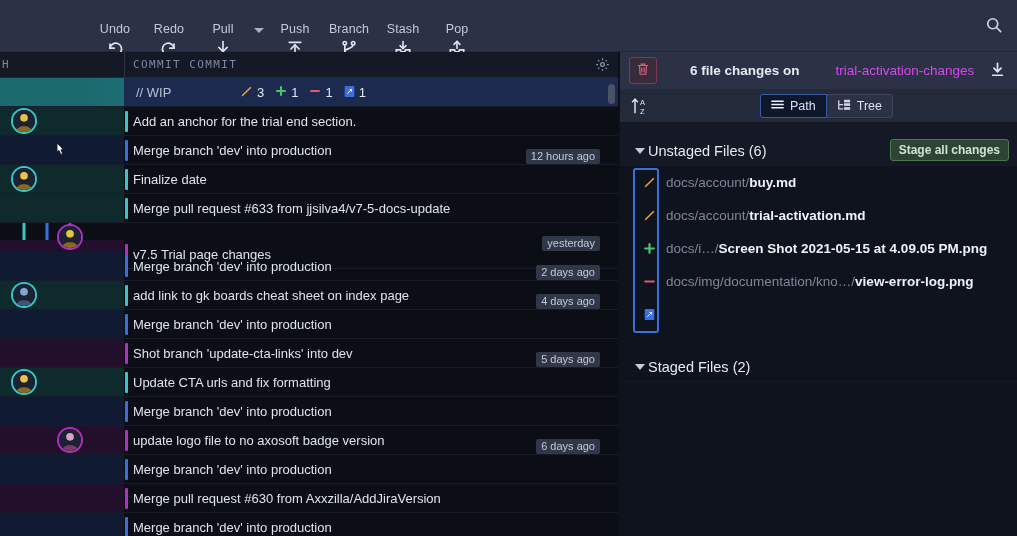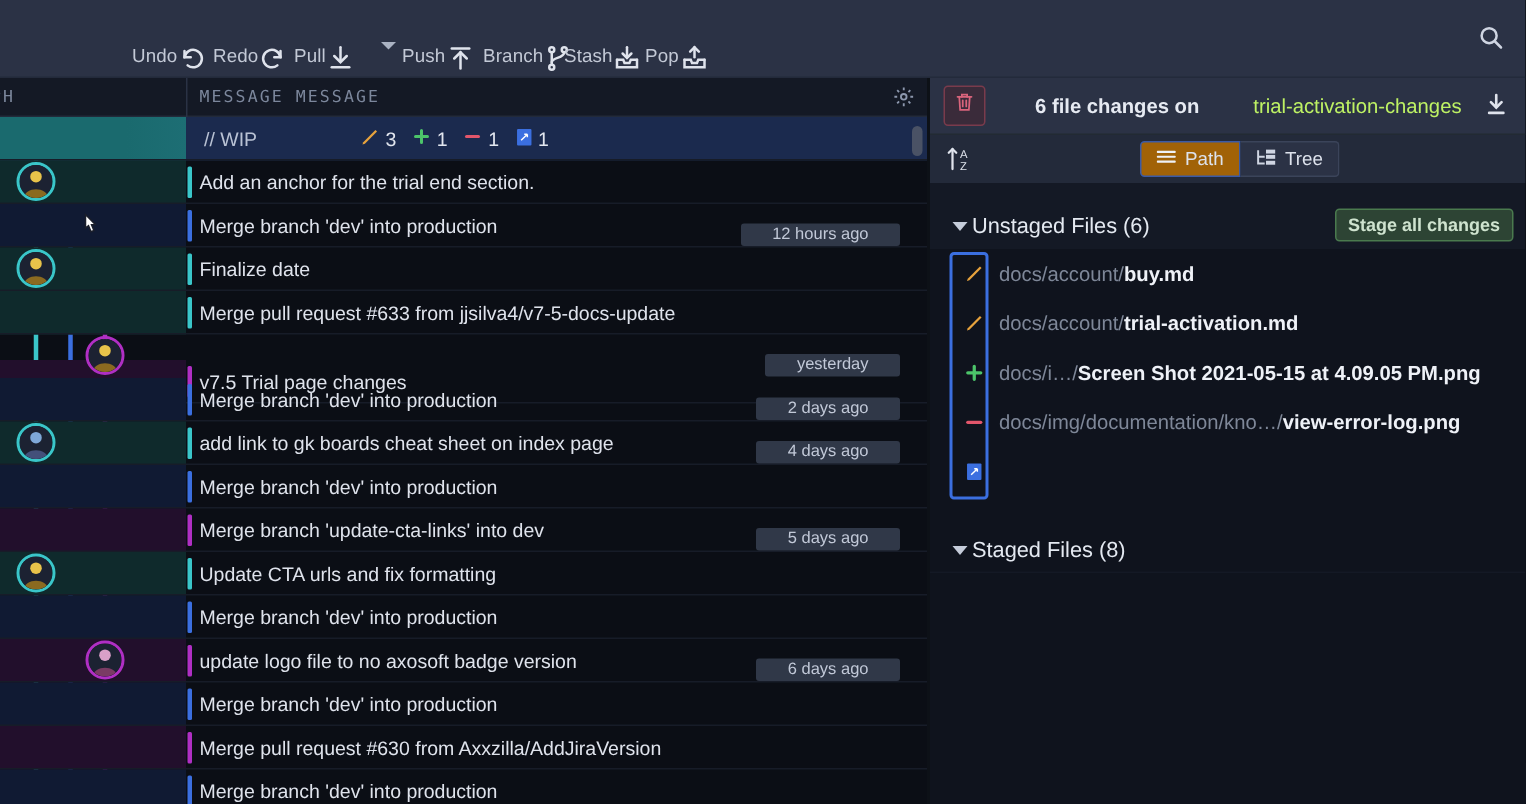--- a/index.html
+++ b/index.html
@@ -12,21 +12,21 @@
   #app { position: relative; width: 1017px; height: 536px; }
 
   
   .toolbar {
     position: absolute; left: 0; top: 0; width: 1017px; height: 52px;
     background: #2b3245;
     border-bottom: 1px solid #232a3b;
   }
   .tb-items { position: absolute; left: 88px; top: 0; height: 52px; display: flex; align-items: flex-start; }
   .tb-btn {
-    width: 54px; height: 52px; display: flex; 
+    width: 54px; height: 52px; display: flex; flex-direction: column;
     align-items: center; justify-content: flex-start; padding-top: 22px;
     cursor: pointer;
   }
   .tb-btn .lbl { font-size: 12.5px; color: #c3c9d6; line-height: 14px; letter-spacing: .1px; }
   .tb-btn .ic { margin-top: 3px; height: 22px; display: flex; align-items: center; }
   .tb-caret {
     width: 18px; height: 52px; display: flex; align-items: flex-start;
     justify-content: center; padding-top: 28px; cursor: pointer;
   }
   .caret-dn {
@@ -76,21 +76,21 @@
   }
   .wip-stats {
     position: absolute; left: 240px; top: 0; height: 29px; display: flex;
     align-items: center; gap: 4px; font-size: 13px; color: #e2e6ef;
   }
   .wip-stats .st { display: flex; align-items: center; gap: 4px; margin-right: 7px; }
   .wip-hl { position: absolute; left: 0; top: 0; width: 124px; height: 29px;
             background: linear-gradient(90deg,#1a6a6e 0%,#1a6a6e 68%,#1d6e74 100%); }
 
   .ts-badge {
-    position: absolute; height: 15px; line-height: 15px; padding: 0 21px;
+    position: absolute; height: 15px; line-height: 15px; padding: 0 5px;
     background: #303848; color: #c2c9d8; font-size: 11px; border-radius: 2px;
     white-space: nowrap;
   }
 
   
   .graph-svg { position: absolute; left: 0; top: 0; width: 124px; height: 458px; pointer-events: none; }
   .avatar {
     position: absolute; width: 26px; height: 26px; border-radius: 50%;
     border: 2px solid #3ac6c9; overflow: hidden;
   }
@@ -116,32 +116,32 @@
   .trash-btn {
     position: absolute; left: 9px; top: 5px; width: 28px; height: 27px;
     border: 1px solid #7a3b4c; border-radius: 3px; background: #3a2b3a;
     display: flex; align-items: center; justify-content: center; cursor: pointer;
   }
   .rp-title {
     position: absolute; left: 70px; top: 0; height: 38px; line-height: 38px;
     font-size: 13.5px; color: #e6eaf2;
   }
   .rp-title .strong { font-weight: bold; }
-  .rp-title .branch { color: #bef264; margin-left: 8px; font-weight: normal; padding-left: 28px; }
+  .rp-title .branch { color: #d946ef; margin-left: 8px; font-weight: normal; padding-left: 28px; }
   .rp-dl { position: absolute; right: 10px; top: 9px; cursor: pointer; }
 
   .rp-tools { position: absolute; left: 0; top: 38px; width: 397px; height: 32px; background: #232a3a; }
   .sort-btn { position: absolute; left: 10px; top: 5px; cursor: pointer; }
   .seg { position: absolute; left: 140px; top: 4px; height: 24px; display: flex; }
   .seg .sgi {
     height: 24px; padding: 0 10px; display: flex; align-items: center; gap: 6px;
     font-size: 12.5px; color: #dde2ec; border: 1px solid #3b445a; cursor: pointer;
     background: #2b3245;
   }
-  .seg .sgi.active { background: #a16207; border-color: #3b5aa6; }
+  .seg .sgi.active { background: #0f172a; border-color: #3b5aa6; }
   .seg .sgi:first-child { border-radius: 3px 0 0 3px; }
   .seg .sgi:last-child { border-radius: 0 3px 3px 0; border-left: none; }
 
   .sect-head { position: absolute; left: 0; width: 397px; height: 30px; }
   .sect-head .tw { position: absolute; left: 15px; top: 12px; width: 0; height: 0;
     border-left: 5px solid transparent; border-right: 5px solid transparent;
     border-top: 6px solid #c5ccda; cursor: pointer; }
   .sect-head .sl {
     position: absolute; left: 28px; top: 0; height: 30px; line-height: 30px;
     font-size: 14.5px; color: #e4e9f1;
@@ -270,21 +270,21 @@
         </svg>
       </span>
     </div>
   </div>
 
   <div class="left-pane">
 
     <div class="col-head">
       <span class="ch-graph">RAPH</span>
       <span class="ch-div"></span>
-      <span class="ch-msg">MESSAGE MESSAGE</span>
+      <span class="ch-msg">COMMIT COMMIT</span>
       <span class="gear">
         <svg width="15" height="15" viewBox="0 0 24 24" fill="none" stroke="#8c97ad" stroke-width="2">
           <circle cx="12" cy="12" r="3"></circle>
           <path d="M12 2 L12 5 M12 19 L12 22 M2 12 L5 12 M19 12 L22 12 M5 5 L7 7 M17 17 L19 19 M19 5 L17 7 M7 17 L5 19"></path>
         </svg>
       </span>
     </div>
 
     <div class="rows" id="rows">
 
@@ -405,21 +405,21 @@
         </div>
         <div class="row" style="top: 232px;">
           <span class="graphbg" style="background:#101a33"></span>
           <span class="bar" style="background:#3b6fe0"></span>
           <span class="msg">Merge branch 'dev' into production</span>
           <span class="sep"></span>
         </div>
         <div class="row" style="top: 261px;">
           <span class="graphbg" style="background:#220f2c"></span>
           <span class="bar" style="background:#b02fc4"></span>
-          <span class="msg">Merge branch 'update-cta-links' into dev</span>
+          <span class="msg">Shot branch 'update-cta-links' into dev</span>
           <span class="sep"></span>
         </div>
         <div class="row" style="top: 290px;">
           <span class="graphbg" style="background:#0f2a2c"></span>
           <span class="bar" style="background:#3ac6c9"></span>
           <span class="msg">Update CTA urls and fix formatting</span>
           <span class="sep"></span>
         </div>
         <div class="row" style="top: 319px;">
           <span class="graphbg" style="background:#101a33"></span>
@@ -598,21 +598,21 @@
             <svg width="11" height="13" viewBox="0 0 16 18">
               <rect x="1" y="1" width="14" height="16" rx="1" fill="#3b6fe0"></rect>
               <path d="M5 12 L11 6 M11 6 L8 6 M11 6 L11 9" stroke="#fff" stroke-width="1.4" fill="none"></path>
             </svg>
           </span>
         </div>
       </div>
 
     <div class="sect-head" style="top:300px">
       <span class="tw"></span>
-      <span class="sl">Staged Files (8)</span>
+      <span class="sl">Staged Files (2)</span>
     </div>
 
     <div class="staged-body" style="top:330px"></div>
   </div>
 
   <div class="icon-hl"></div>
 
 </div>
 
 </body></html>

